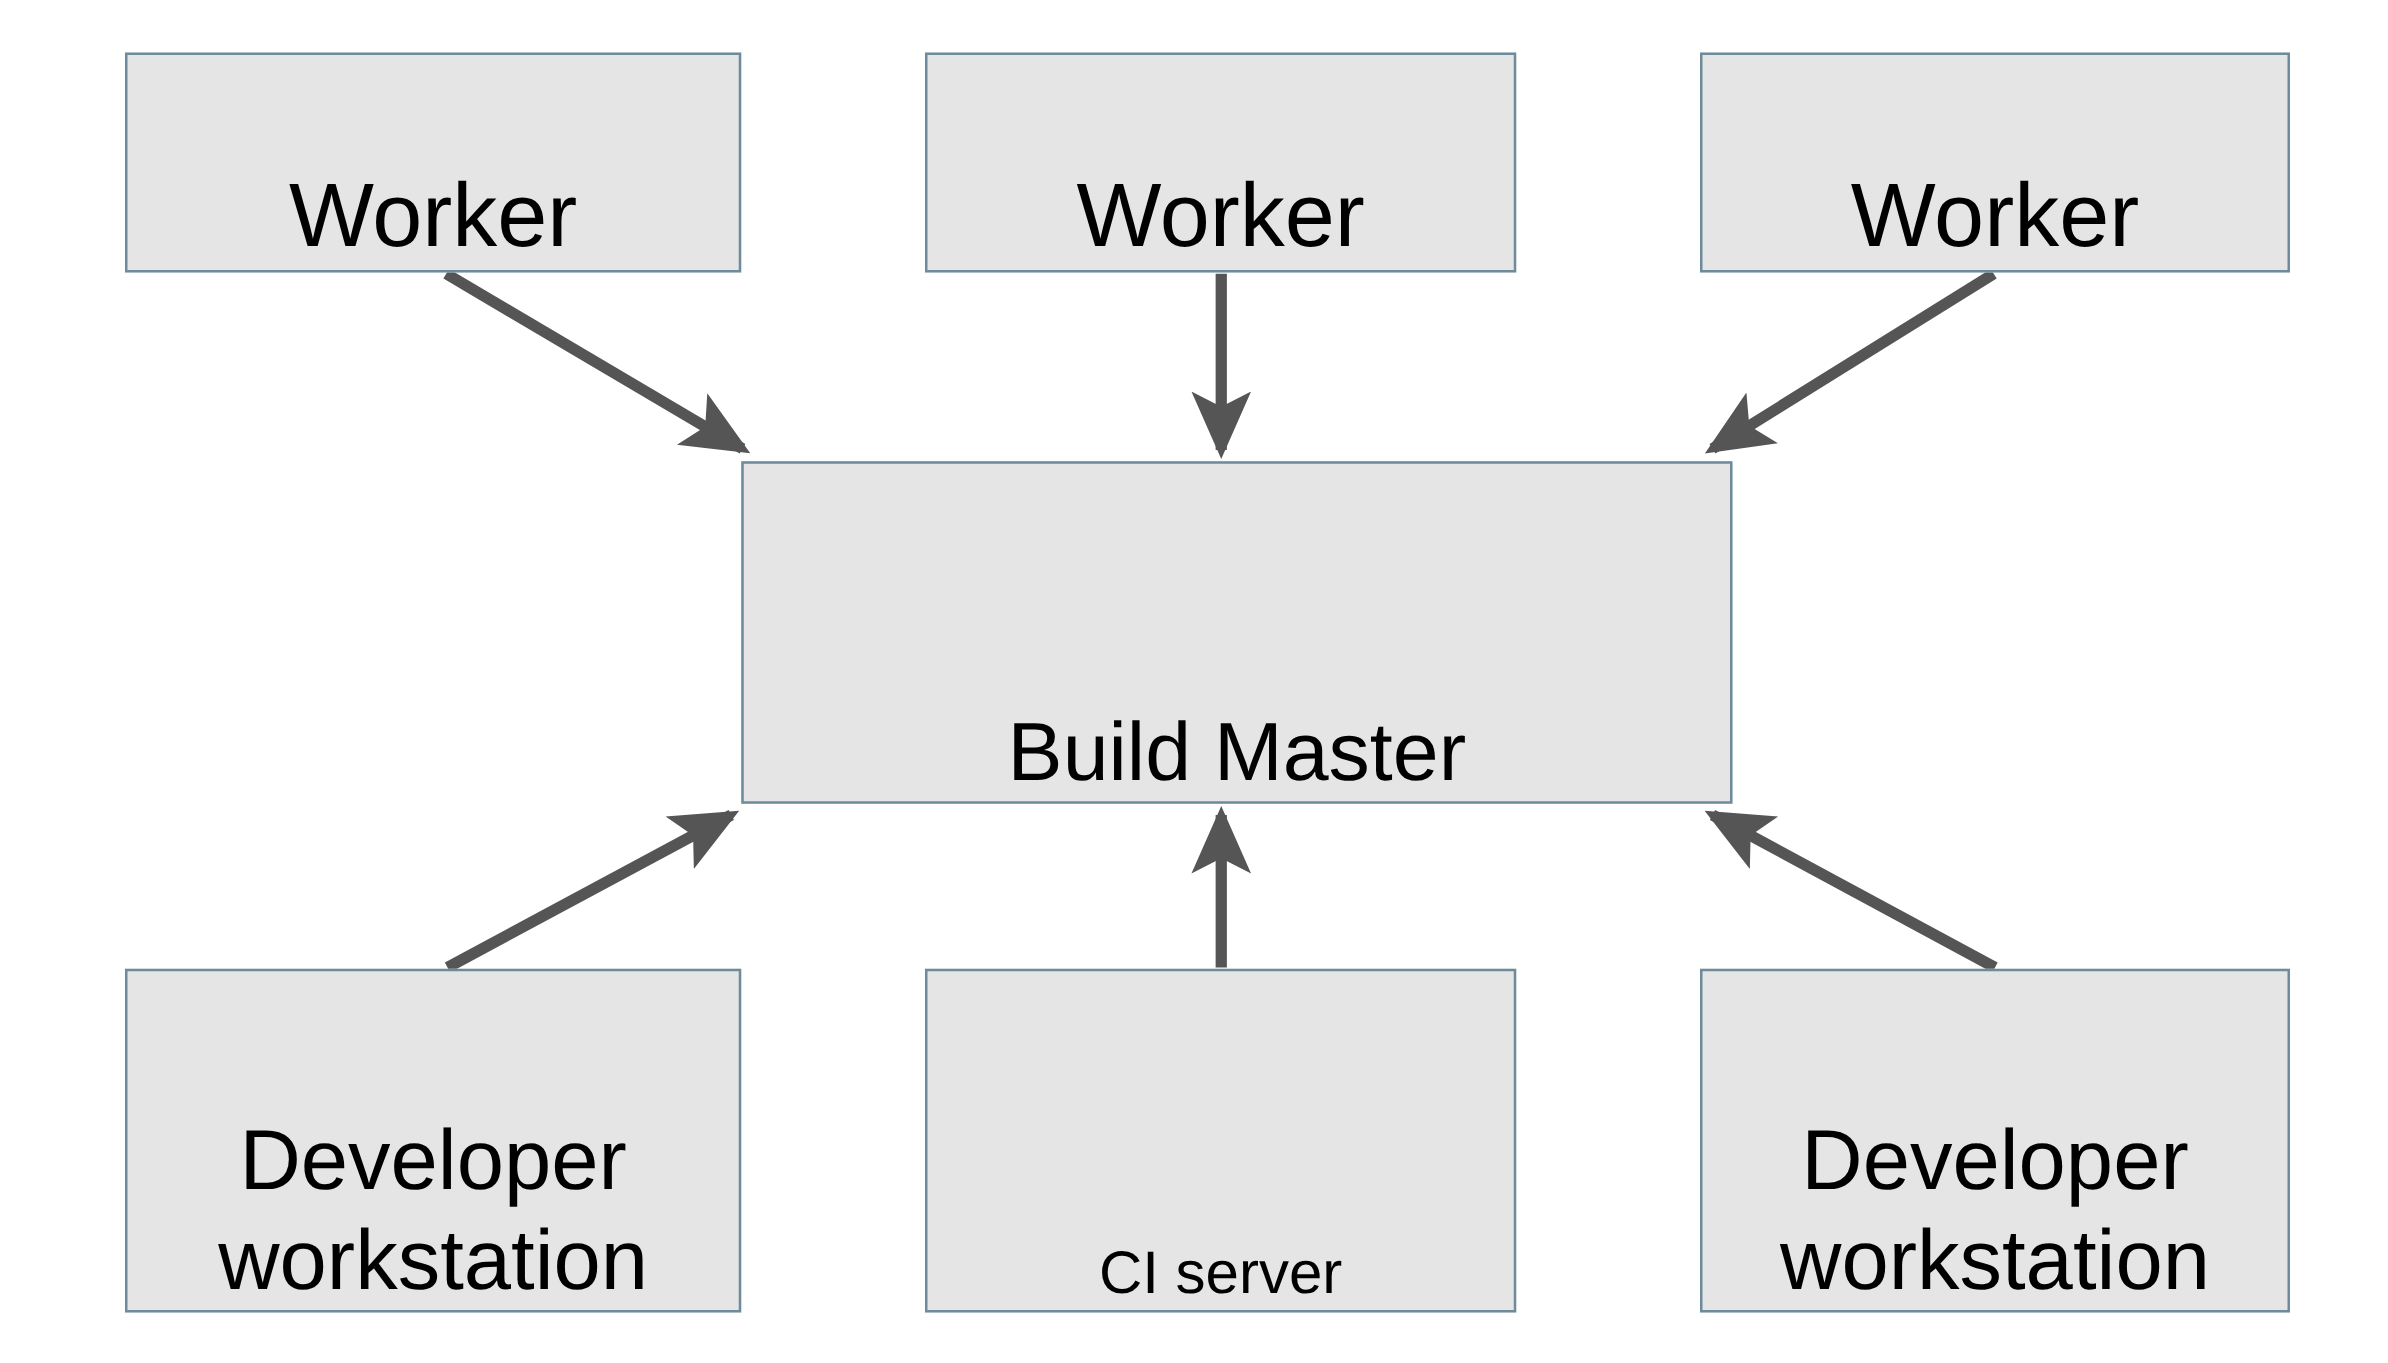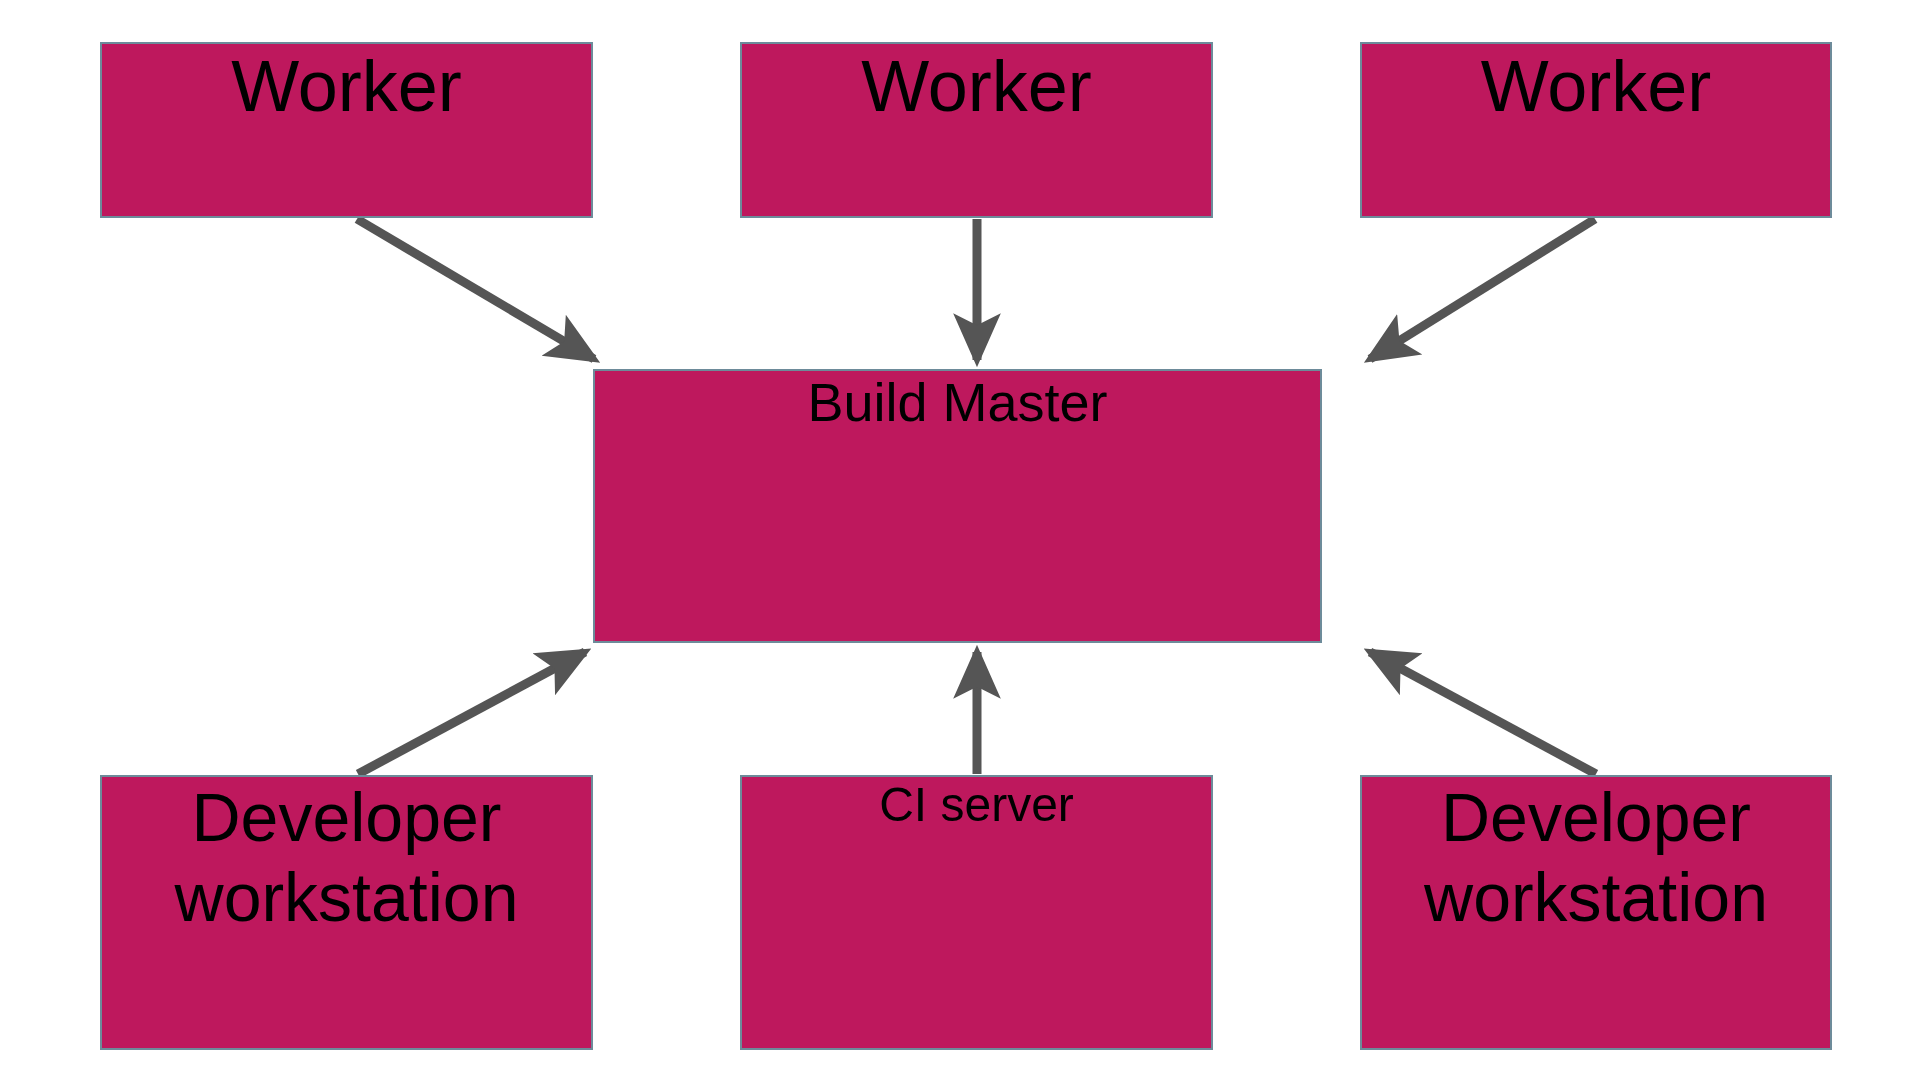--- a/index.html
+++ b/index.html
@@ -11,24 +11,24 @@
     position: relative;
     width: 1910px;
     height: 1090px;
     background: #ffffff;
     overflow: hidden;
     font-family: "Liberation Sans", sans-serif;
   }
   .node {
     position: absolute;
     box-sizing: border-box;
-    background: #be185d;
+    background: #e5e5e5;
     border: 2px solid #6d8b9a;
     display: flex;
-    align-items: flex-start;
+    align-items: flex-end;
     justify-content: center;
     text-align: center;
     color: #000000;
     line-height: 1.18;
     white-space: pre-line;
     z-index: 2;
   }
   .node-label {
     display: block;
     width: 100%;
@@ -41,21 +41,21 @@
     top: 0;
     width: 1910px;
     height: 1090px;
     z-index: 1;
     pointer-events: none;
   }
   
   .n-worker-1 { left: 100px;  top: 42px;  width: 493px; height: 176px; font-size: 72px; }
   .n-worker-2 { left: 740px;  top: 42px;  width: 473px; height: 176px; font-size: 72px; }
   .n-worker-3 { left: 1360px; top: 42px;  width: 472px; height: 176px; font-size: 72px; }
-  .n-build-master { left: 593px; top: 369px; width: 729px; height: 274px; font-size: 54px; }
+  .n-build-master { left: 593px; top: 369px; width: 793px; height: 274px; font-size: 66px; }
   .n-dev-left  { left: 100px;  top: 775px; width: 493px; height: 275px; font-size: 68px; }
   .n-ci        { left: 740px;  top: 775px; width: 473px; height: 275px; font-size: 48px; }
   .n-dev-right { left: 1360px; top: 775px; width: 472px; height: 275px; font-size: 68px; }
 </style>
 </head>
 <body>
 
 <div id="canvas">
 
   <svg id="edges" viewBox="0 0 1910 1090" width="1910" height="1090" xmlns="http://www.w3.org/2000/svg">

